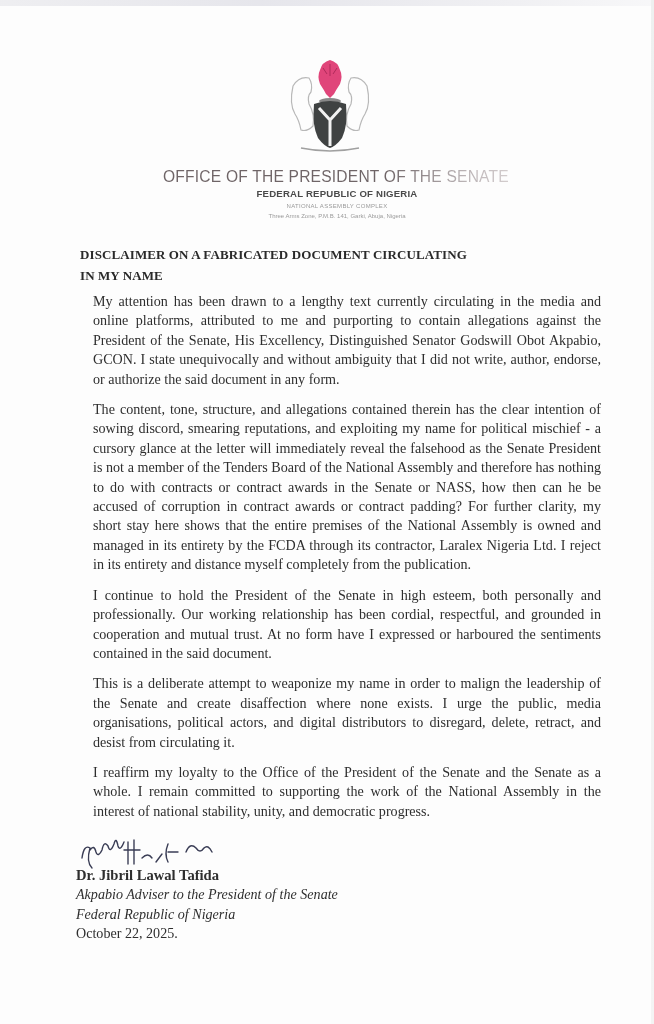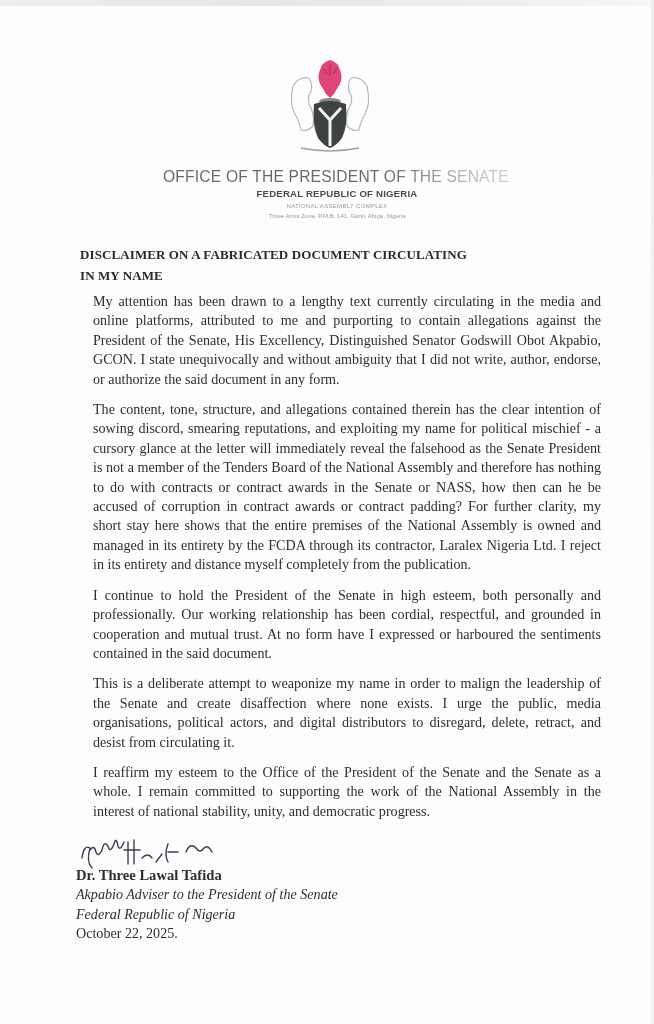--- a/index.html
+++ b/index.html
@@ -50,25 +50,25 @@
 <div class="title">
   <div>DISCLAIMER ON A FABRICATED DOCUMENT CIRCULATING</div>
   <div>IN MY NAME</div>
 </div>
 
 <div class="body">
   <p>My attention has been drawn to a lengthy text currently circulating in the media and online platforms, attributed to me and purporting to contain allegations against the President of the Senate, His Excellency, Distinguished Senator Godswill Obot Akpabio, GCON. I state unequivocally and without ambiguity that I did not write, author, endorse, or authorize the said document in any form.</p>
   <p>The content, tone, structure, and allegations contained therein  has the clear intention of sowing discord, smearing reputations, and exploiting my name for political mischief - a cursory glance at the letter will immediately reveal the falsehood as the Senate President is not a member of the Tenders Board of the National Assembly and therefore has nothing to do with contracts or contract awards in the Senate or NASS, how then can he be accused of corruption in contract awards or contract padding? For further clarity, my short stay here shows that the entire premises of the National Assembly is owned and managed in its entirety by the FCDA through its contractor, Laralex Nigeria Ltd. I reject in its entirety and distance myself completely from the publication.</p>
   <p>I continue to hold the President of the Senate in high esteem, both personally and professionally. Our working relationship has been cordial, respectful, and grounded in cooperation and mutual trust. At no form have I expressed or harboured the sentiments contained in the said document.</p>
   <p>This is a deliberate attempt to weaponize my name in order to malign the leadership of the Senate and create disaffection where none exists. I urge the public, media organisations, political actors, and digital distributors to disregard, delete, retract, and desist from circulating it.</p>
-  <p>I reaffirm my esteem to the Office of the President of the Senate and the Senate as a whole. I remain committed to supporting the work of the National Assembly in the interest of national stability, unity, and democratic progress.</p>
+  <p>I reaffirm my loyalty to the Office of the President of the Senate and the Senate as a whole. I remain committed to supporting the work of the National Assembly in the interest of national stability, unity, and democratic progress.</p>
 </div>
 
 <svg class="sig" viewBox="0 0 170 40">
   <path d="M6 26 q2-14 8-10 q-4 14 2 20 M14 18 q4-6 6 2 q2 6 6-2 q2-10 6-4 q2 8 6-2 q2-8 4 2 q2 6 6-4 M52 10 v22 M58 8 v24 M48 18 h16 M66 26 q6-6 10 0 M80 30 l6-8 M92 12 q-4 10 0 18 M92 20 h10 M110 20 q4-10 10-4 q4 6 8 0 q4-4 8 4" fill="none" stroke="#3a3d55" stroke-width="1.4" stroke-linecap="round"></path>
 </svg>
 
 <div class="sign-block">
-  <div class="name">Dr. Three Lawal Tafida</div>
+  <div class="name">Dr. Jibril Lawal Tafida</div>
   <div class="it">Akpabio Adviser to the President of the Senate</div>
   <div class="it">Federal Republic of Nigeria</div>
   <div>October 22, 2025.</div>
 </div>
 
 </body></html>

